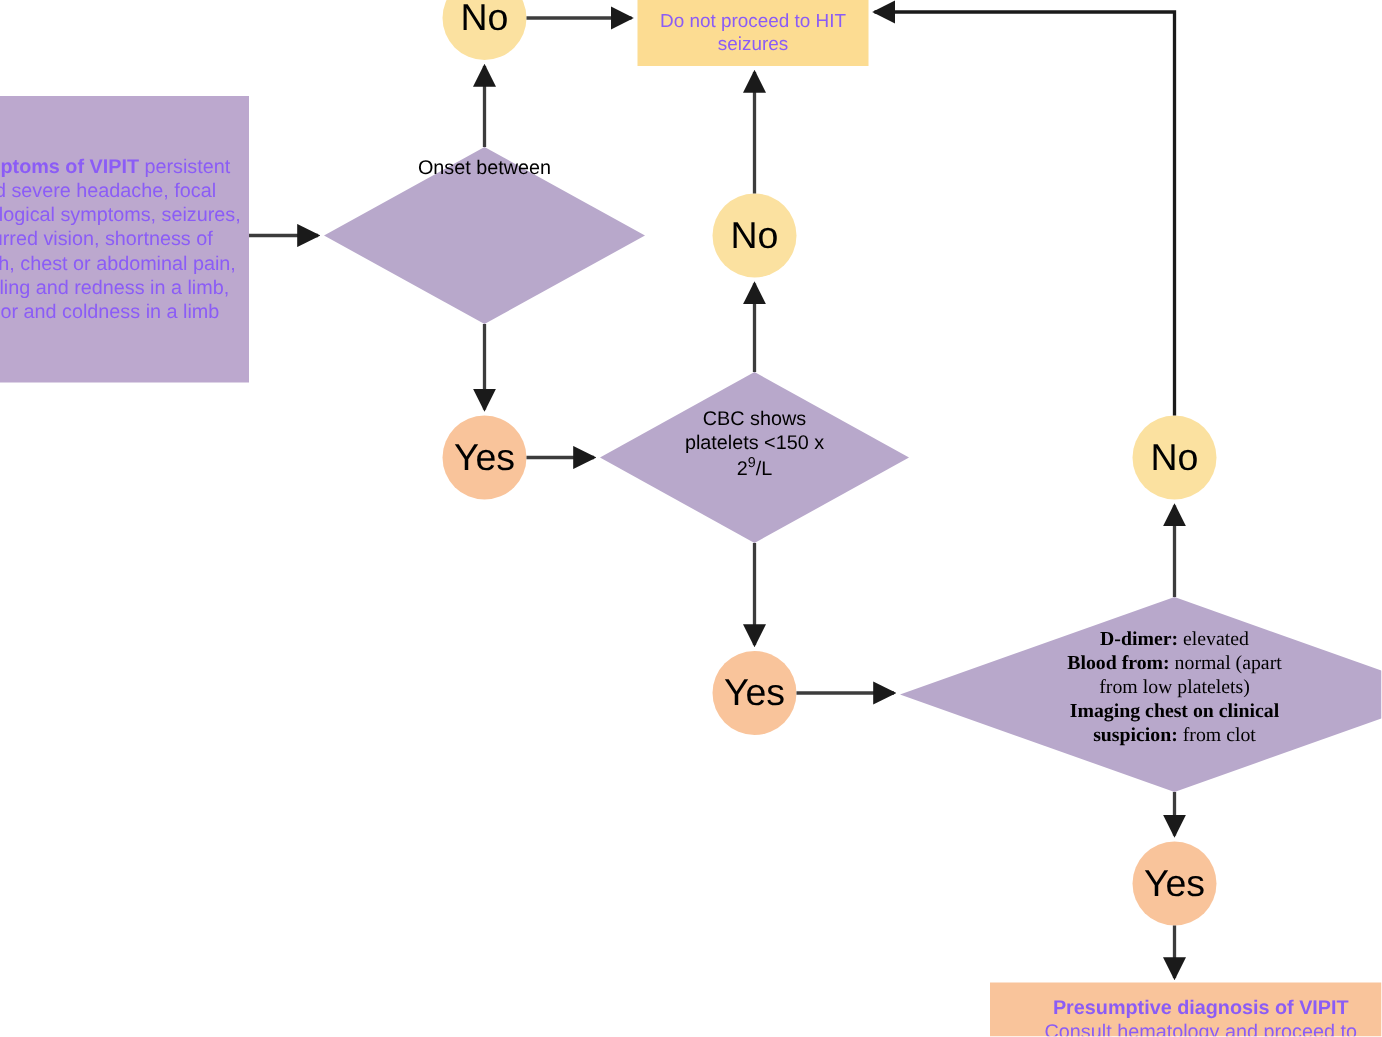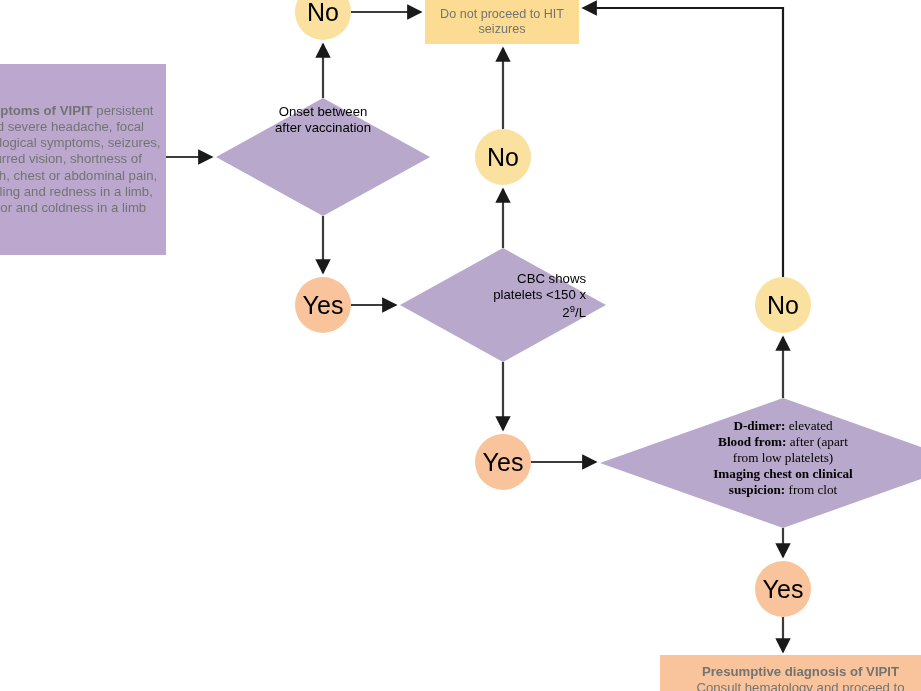--- a/index.html
+++ b/index.html
@@ -33,21 +33,21 @@
     line-height: 1.22;
     pointer-events: none;
   }
   .proc-box {
     position: absolute;
     box-sizing: border-box;
     display: flex;
     align-items: center;
     justify-content: center;
     text-align: center;
-    color: #737373;
+    color: #8b5cf6;
     line-height: 1.22;
   }
   .proc-box .inner { width: 100%; padding: 0 4px; }
   .bold { font-weight: bold; }
   .circle-label {
     position: absolute;
     display: flex;
     align-items: center;
     justify-content: center;
     color: #000000;
@@ -117,32 +117,31 @@
 
   <div class="proc-box" style="left:-40px; top:64px; width:206px; height:191px; font-size:13.2px;">
     <div class="inner">
       <span class="bold">Symptoms of VIPIT</span>
       <span>persistent and severe headache, focal neurological symptoms, seizures, blurred vision, shortness of breath, chest or abdominal pain, swelling and redness in a limb, pallor and coldness in a limb</span>
     </div>
   </div>
 
   <div class="node-text diamond-label" style="left:236px; top:104px; width:174px;">
     <div>Onset between</div>
-    <div>after vaccination</div>
   </div>
 
-  <div class="node-text diamond-label" style="left:420px; top:271px; width:166px;text-align:right;">
+  <div class="node-text diamond-label" style="left:420px; top:271px; width:166px;">
     <div>CBC shows</div>
     <div>platelets &lt;150 x</div>
     <div><span>2</span><span class="sup">9</span><span>/L</span></div>
   </div>
 
   <div class="node-text diamond-label" style="left:663px; top:418px; width:240px;font-family:Liberation Serif, serif;">
     <div><span class="bold">D-dimer:</span> <span>elevated</span></div>
-    <div><span class="bold">Blood from:</span> <span>after (apart</span></div>
+    <div><span class="bold">Blood from:</span> <span>normal (apart</span></div>
     <div>from low platelets)</div>
     <div class="bold">Imaging chest on clinical</div>
     <div><span class="bold">suspicion:</span> <span>from clot</span></div>
   </div>
 
   <div class="proc-box" style="left:425px; top:0px; width:154px; height:44px; font-size:12.6px;">
     <div class="inner">
       <div>Do not proceed to HIT</div>
       <div>seizures</div>
     </div>

